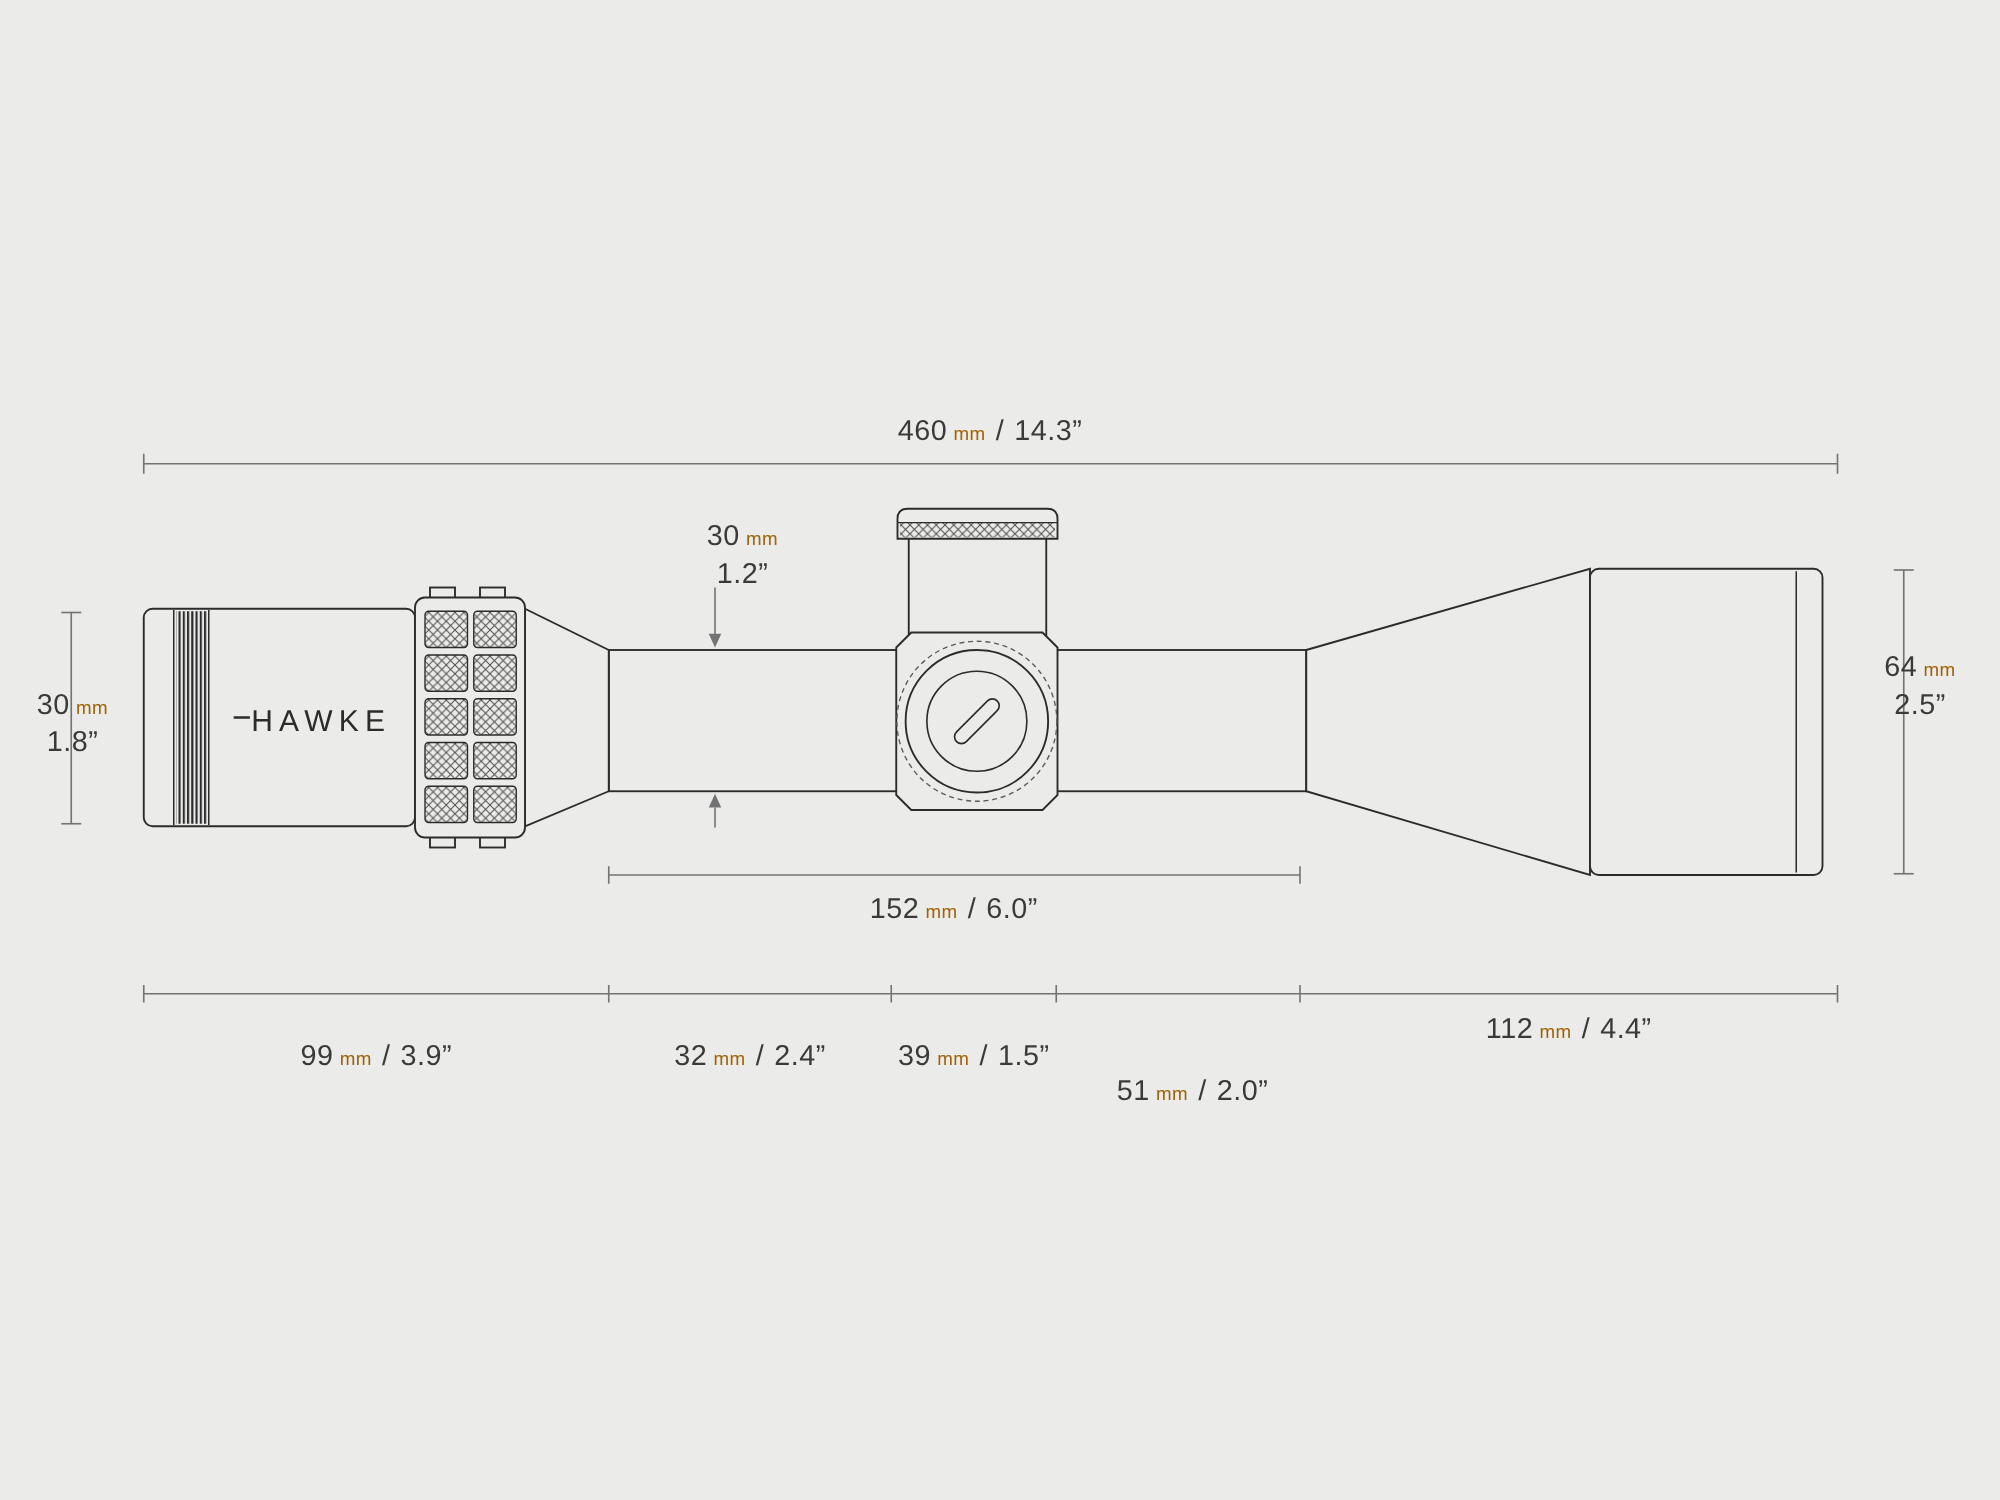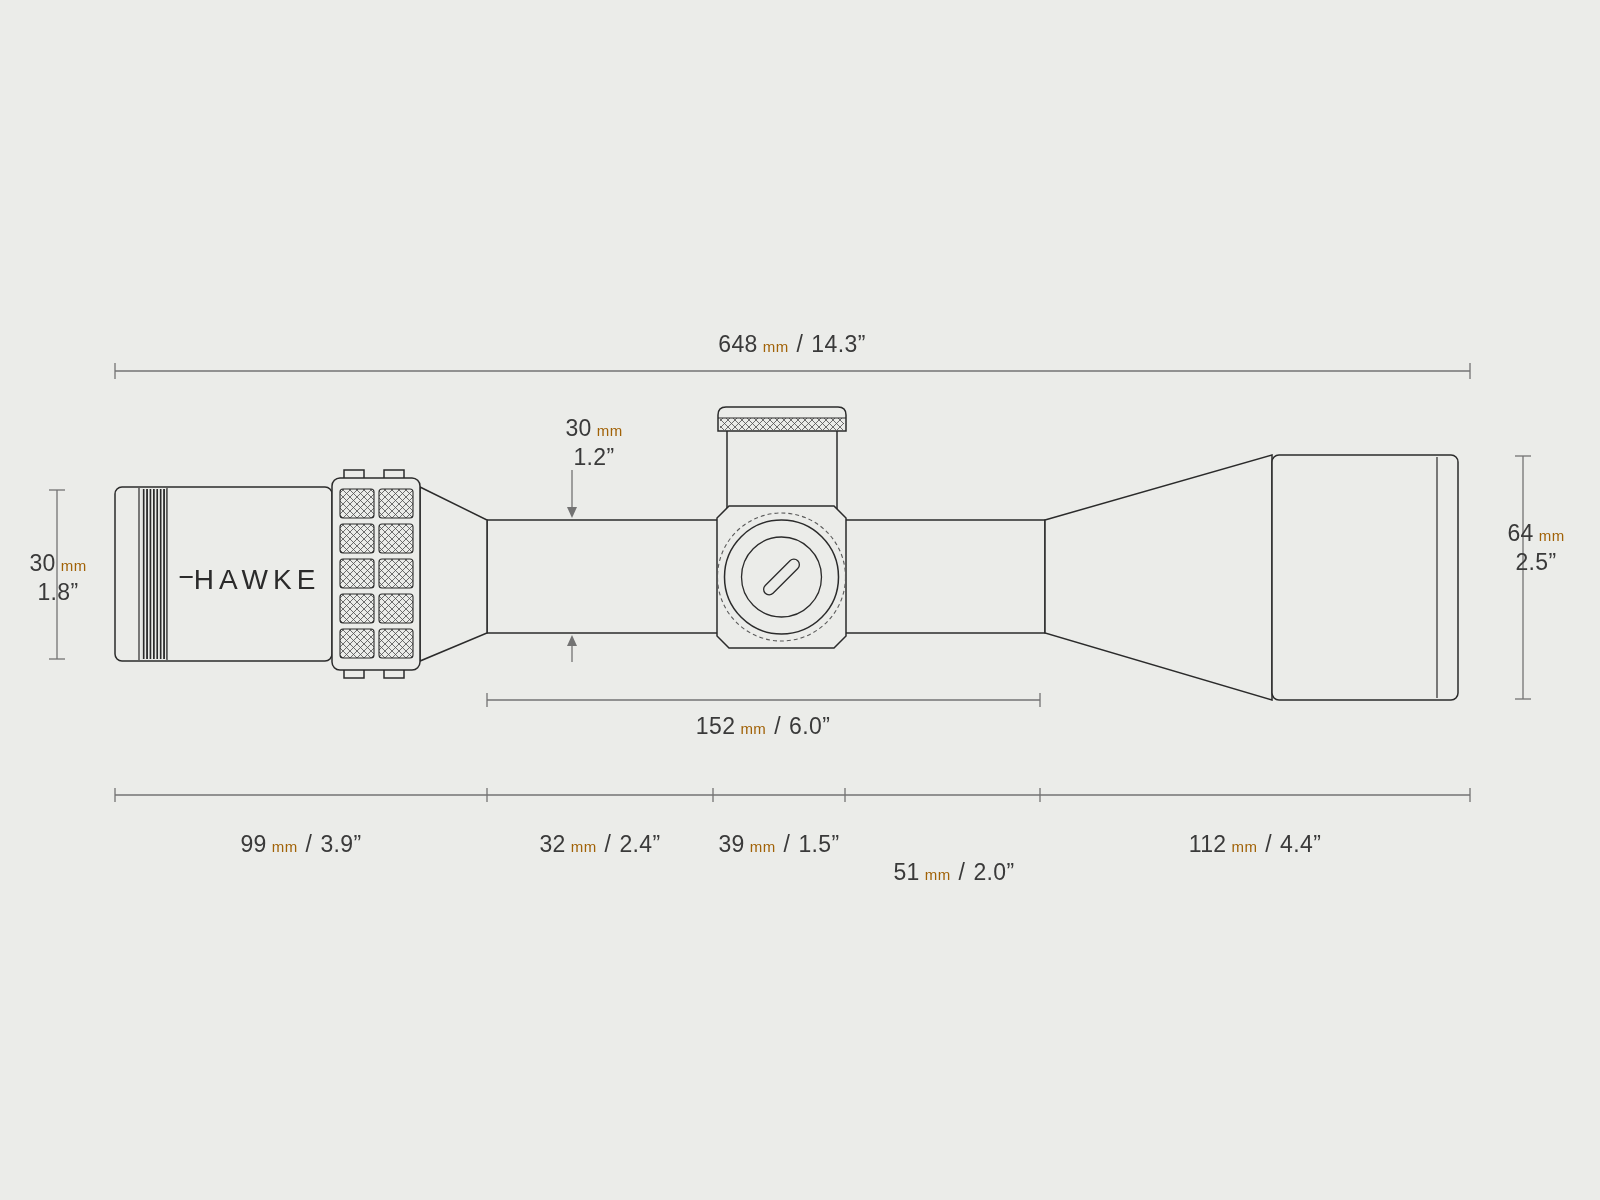--- a/index.html
+++ b/index.html
@@ -23,21 +23,21 @@
     letter-spacing:.4px;
     text-align:center;
   }
   .dim .u{font-size:15px;margin-left:5px;color:#a16207;}
   .dim .sep{margin:0 8px;}
   .stack{line-height:27px;}
   .stack .line{display:block;}
   .brand{
     position:absolute;
     transform:translateX(-50%);
-    font-size:28px;
+    font-size:24px;
     letter-spacing:5px;
     font-weight:500;
     color:#2b2b2b;
     white-space:nowrap;
   }
   .brand::before{
     content:"";
     display:inline-block;
     width:13px;height:2px;
     background:#2b2b2b;
@@ -138,21 +138,21 @@
       <path d="M729 506 L834 506 L846 518 L846 636 L834 648 L729 648 L717 636 L717 518 Z"></path>
 
       <circle cx="781.5" cy="577" r="64" fill="none" stroke="#5a5a5a" stroke-width="1.1" stroke-dasharray="4 3"></circle>
       <circle cx="781.5" cy="577" r="57"></circle>
       <circle cx="781.5" cy="577" r="40" stroke-width="1.3"></circle>
       <rect x="758.5" y="571.5" width="46" height="11" rx="5.5" stroke-width="1.3" transform="rotate(-45 781.5 577)"></rect>
     </g>
   </svg>
 
   <div class="dim" style="left:792px;top:331px;">
-    <span>648</span><span class="u">mm</span><span class="sep">/</span><span>14.3”</span>
+    <span>460</span><span class="u">mm</span><span class="sep">/</span><span>14.3”</span>
   </div>
 
   <div class="dim stack" style="left:594px;top:415px;">
     <span class="line"><span>30</span><span class="u">mm</span></span>
     <span class="line">1.2”</span>
   </div>
 
   <div class="dim stack" style="left:58px;top:550px;">
     <span class="line"><span>30</span><span class="u">mm</span></span>
     <span class="line">1.8”</span>
@@ -172,19 +172,19 @@
   </div>
   <div class="dim" style="left:600px;top:831px;">
     <span>32</span><span class="u">mm</span><span class="sep">/</span><span>2.4”</span>
   </div>
   <div class="dim" style="left:779px;top:831px;">
     <span>39</span><span class="u">mm</span><span class="sep">/</span><span>1.5”</span>
   </div>
   <div class="dim" style="left:942px;top:859px;margin-left:12px;">
     <span>51</span><span class="u">mm</span><span class="sep">/</span><span>2.0”</span>
   </div>
-  <div class="dim" style="left:1255px;top:831px;">
+  <div class="dim" style="left:1255px;top:809px;">
     <span>112</span><span class="u">mm</span><span class="sep">/</span><span>4.4”</span>
   </div>
 
   <div class="brand" style="left:250px;top:564px;">HAWKE</div>
 
 </div>
 
 </body></html>

